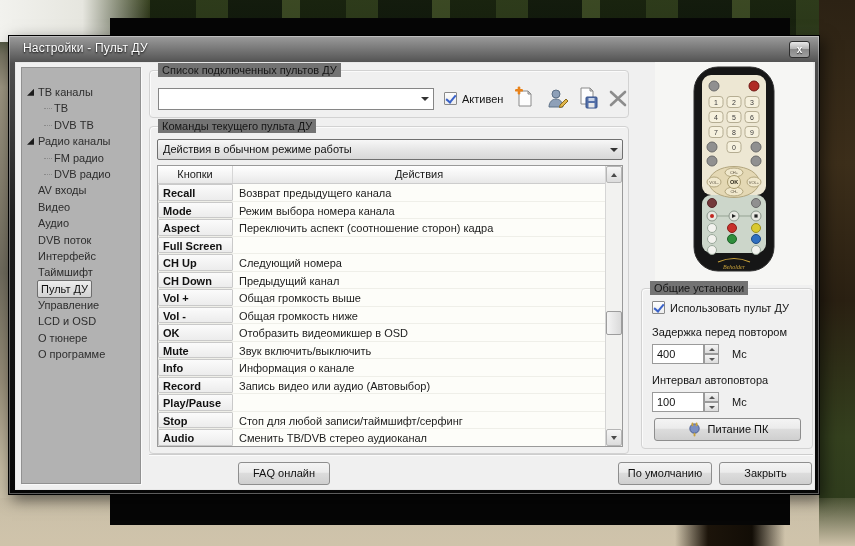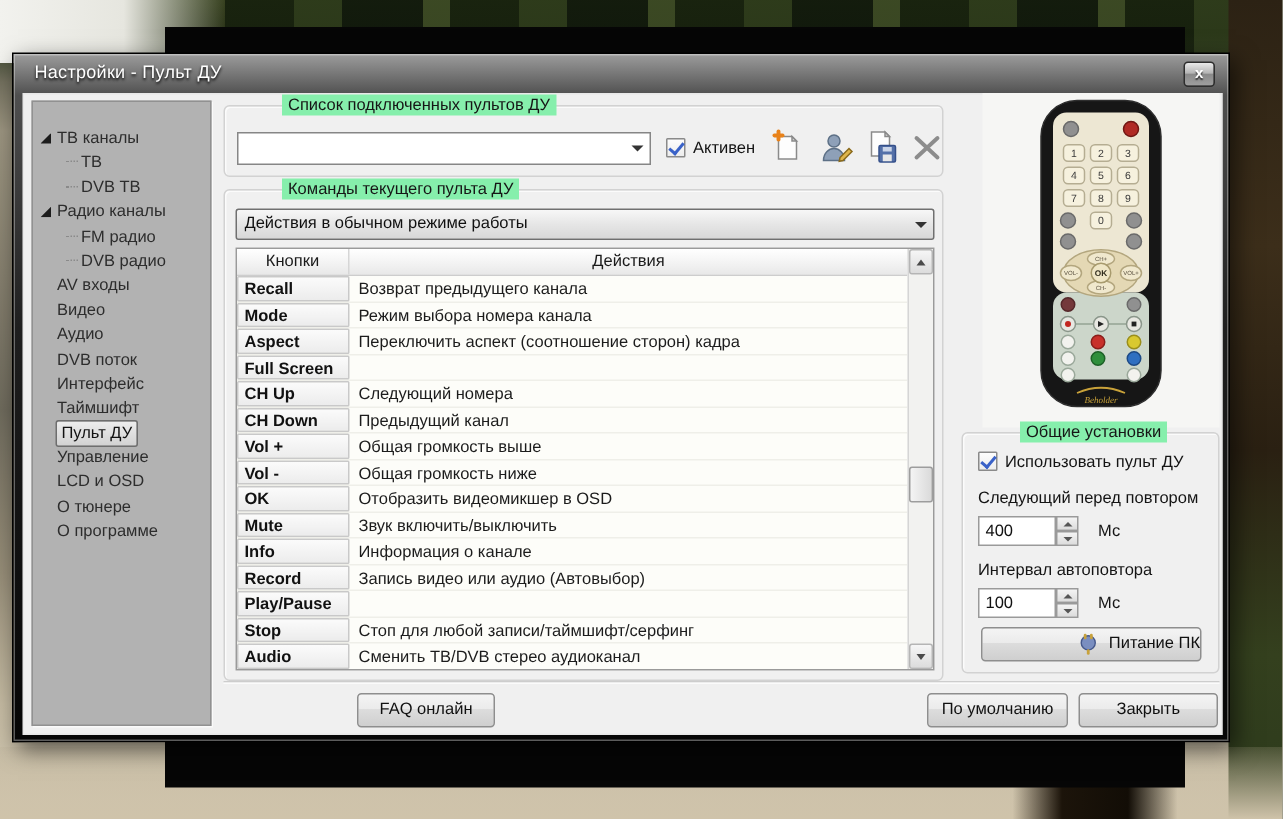--- a/index.html
+++ b/index.html
@@ -47,22 +47,22 @@
   .titem.lvl0 .tlabel { margin-left:1px; }
   .titem.lvl1 { padding-left:22px; }
   .titem.lvl1 .tlabel::before { content:""; display:inline-block; width:8px; height:1px;
     border-top:1px dotted #8a8a8a; vertical-align:middle; margin-right:2px; }
   .titem.sel .tlabel { background:linear-gradient(180deg,#ededed,#d2d2d2); border:1px solid #6e6e6e;
     border-radius:2px; padding:0 3px; margin-left:0; color:#111; }
 
   
   .group { position:absolute; border:1px solid #d2d2d2; border-radius:4px;
     box-shadow:inset 1px 1px 0 rgba(255,255,255,.7); }
-  .group-label { position:absolute; top:-8px; left:8px; background:#86efac; padding:0 4px;
-    font-size:11px; color:#161616; line-height:14px;margin-left:30px; }
+  .group-label { position:absolute; top:-8px; left:8px; background:#737373; padding:0 4px;
+    font-size:11px; color:#161616; line-height:14px; }
 
   .g-remotes { left:134px; top:8px; width:480px; height:48px; }
   .g-commands { left:134px; top:64px; width:480px; height:328px; }
   .g-general { left:626px; top:226px; width:172px; height:161px; }
 
   
   .combo { position:absolute; background:#fff; border:1px solid #868686; font-size:11px; color:#111;
     cursor:default; }
   .combo .cv { position:absolute; left:5px; top:3px; right:20px; white-space:nowrap; overflow:hidden; }
   .combo .arrow-zone { position:absolute; right:0; top:0; bottom:0; width:17px; display:flex;
@@ -124,21 +124,21 @@
     border:1px solid #9a9a9a; display:flex; align-items:center; justify-content:center; cursor:pointer; }
   .spin .sbtn.dn { top:10px; }
   .tri-up-xs { width:0; height:0; border-left:3px solid transparent; border-right:3px solid transparent; border-bottom:3.5px solid #555; }
   .tri-dn-xs { width:0; height:0; border-left:3px solid transparent; border-right:3px solid transparent; border-top:3.5px solid #555; }
   .ms { position:absolute; font-size:11px; color:#141414; }
 
   
   .btn { position:absolute; height:23px; background:linear-gradient(180deg,#f4f4f4,#ebebeb 45%,#dddddd 46%,#cfcfcf);
     border:1px solid #8e8e8e; border-radius:3px; font-size:11px; color:#111; text-align:center;
     line-height:21px; cursor:pointer; font-family:"Liberation Sans",sans-serif; }
-  .btn-power { left:12px; top:129px; width:147px; display:flex; align-items:center; justify-content:flex-end; gap:6px; }
+  .btn-power { left:12px; top:129px; width:147px; display:flex; align-items:center; justify-content:center; gap:6px; }
   .btn-help { left:126px; top:400px; width:92px; }
   .btn-faq  { left:223px; top:400px; width:92px; }
   .btn-def  { left:603px; top:400px; width:94px; }
   .btn-close{ left:704px; top:400px; width:93px; }
   .sep { position:absolute; left:134px; top:392px; width:664px; height:2px;
     border-top:1px solid #cdcdcd; border-bottom:1px solid #fbfbfb; }
 </style>
 </head>
 <body>
 
@@ -428,21 +428,21 @@
     </div>
 
     <div class="group g-general">
       <span class="group-label">Общие установки</span>
 
       <label class="cbrow cb-use">
         <span class="cbox"></span>
         <span>Использовать пульт ДУ</span>
       </label>
 
-      <span class="gen-label" style="top:37px">Следующий перед повтором</span>
+      <span class="gen-label" style="top:37px">Задержка перед повтором</span>
       <div class="spin" style="left:10px; top:55px">
         <input value="400" style="">
         <span class="btns">
           <span class="sbtn up">
               <span class="tri-up-xs"></span>
             </span>
           <span class="sbtn dn">
               <span class="tri-dn-xs"></span>
             </span>
         </span>

